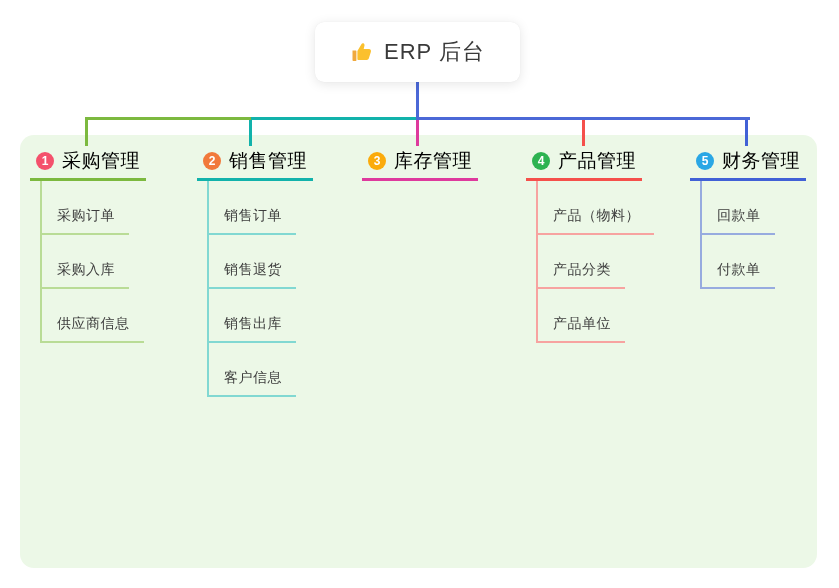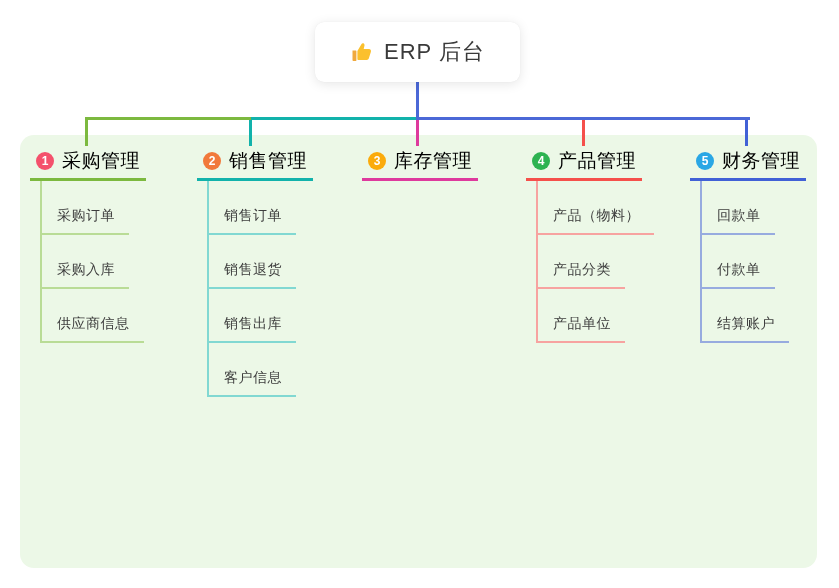--- a/index.html
+++ b/index.html
@@ -136,19 +136,16 @@
       <span class="badge" style="background: rgb(42, 167, 229);">5</span>
       <span class="branch-label">财务管理</span>
     </div>
     <div class="subtree" style="border-left-color: rgb(151, 171, 223);">
           <div class="sub-item">
     <span class="sub-label" style="border-bottom-color: rgb(151, 171, 223);">回款单</span>
   </div>
           <div class="sub-item">
     <span class="sub-label" style="border-bottom-color: rgb(151, 171, 223);">付款单</span>
   </div>
-          <div class="sub-item">
-    <span class="sub-label" style="border-bottom-color: rgb(151, 171, 223);">结算账户</span>
-  </div>
         </div>
   </div>
     </div>
 </div>
 
 </body></html>

